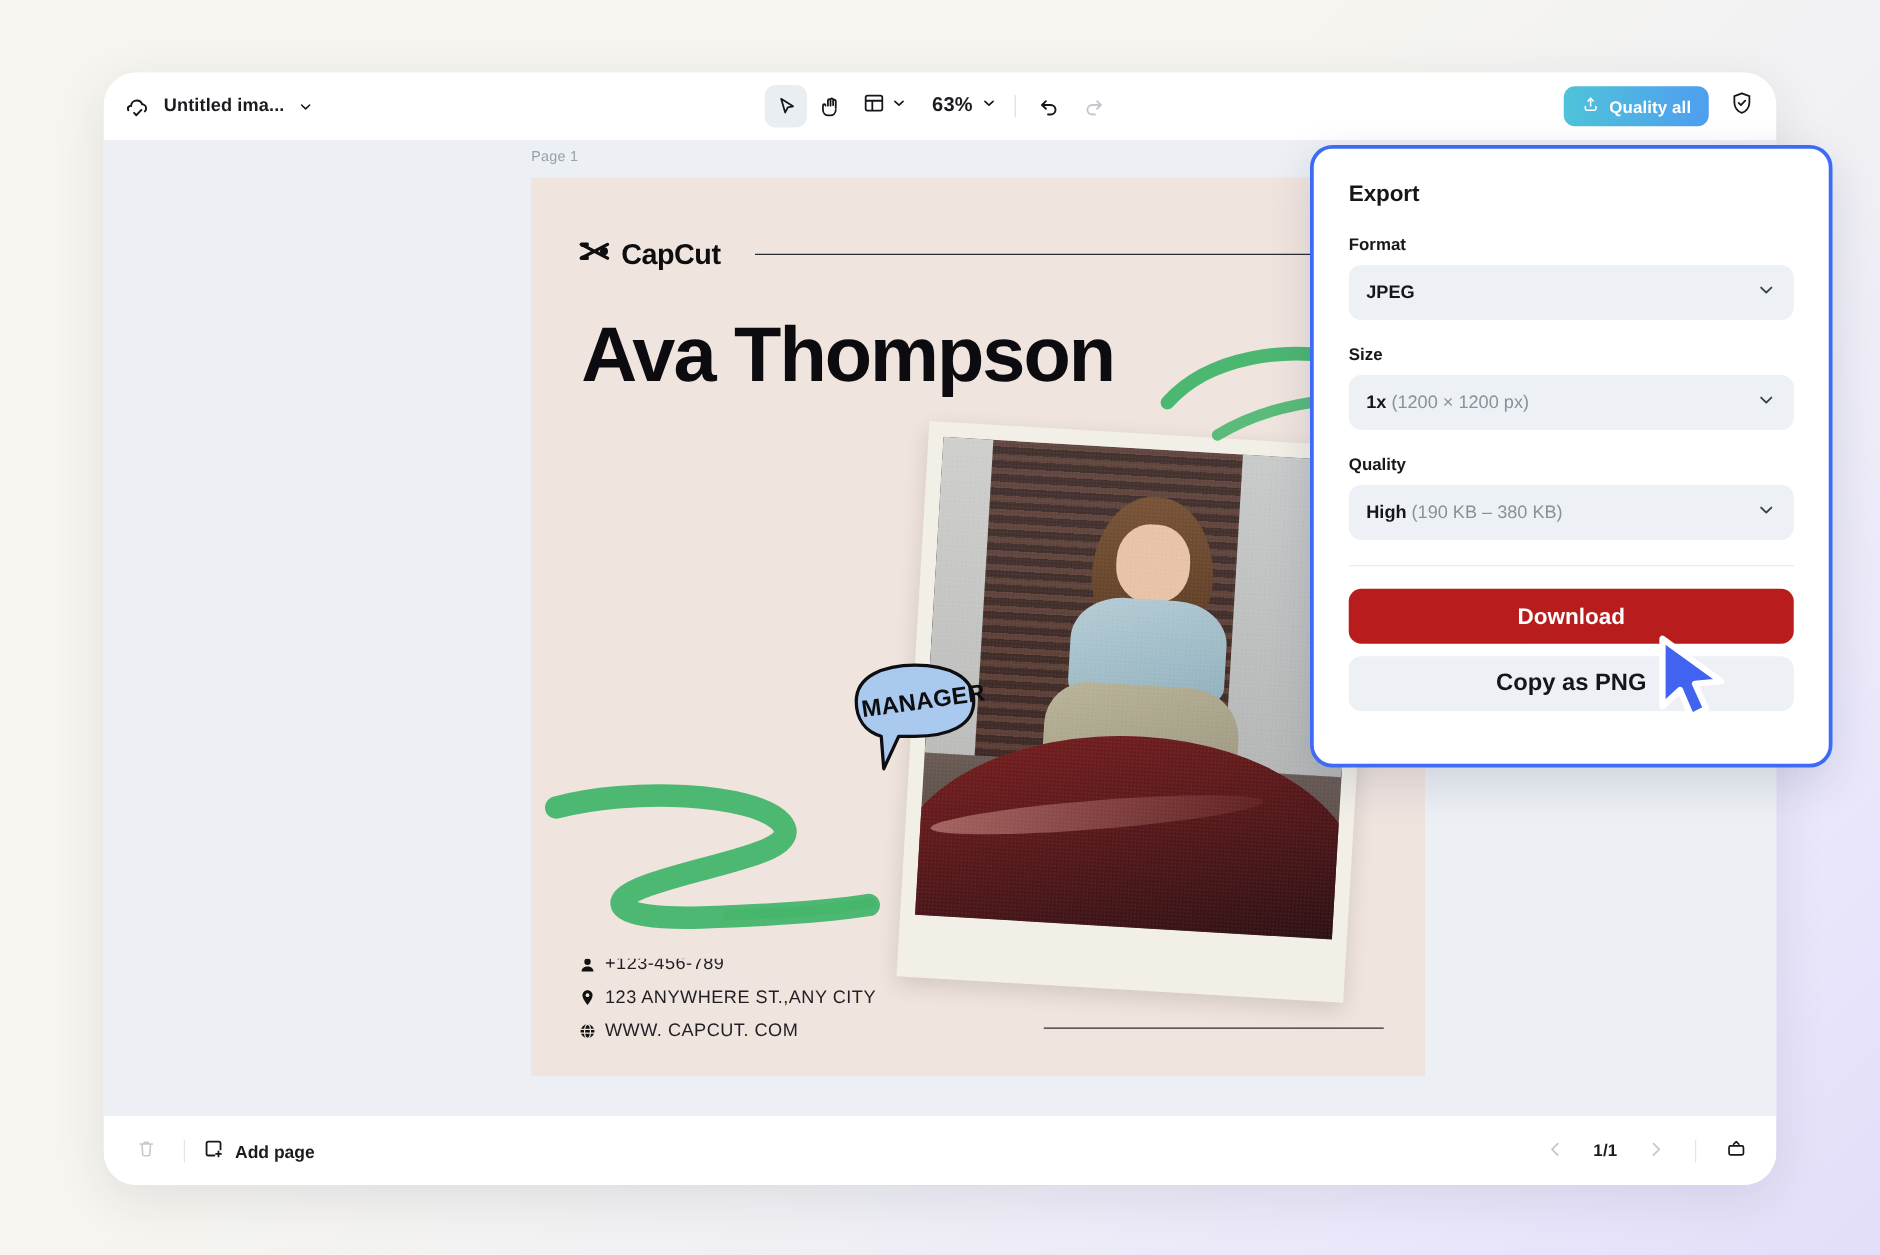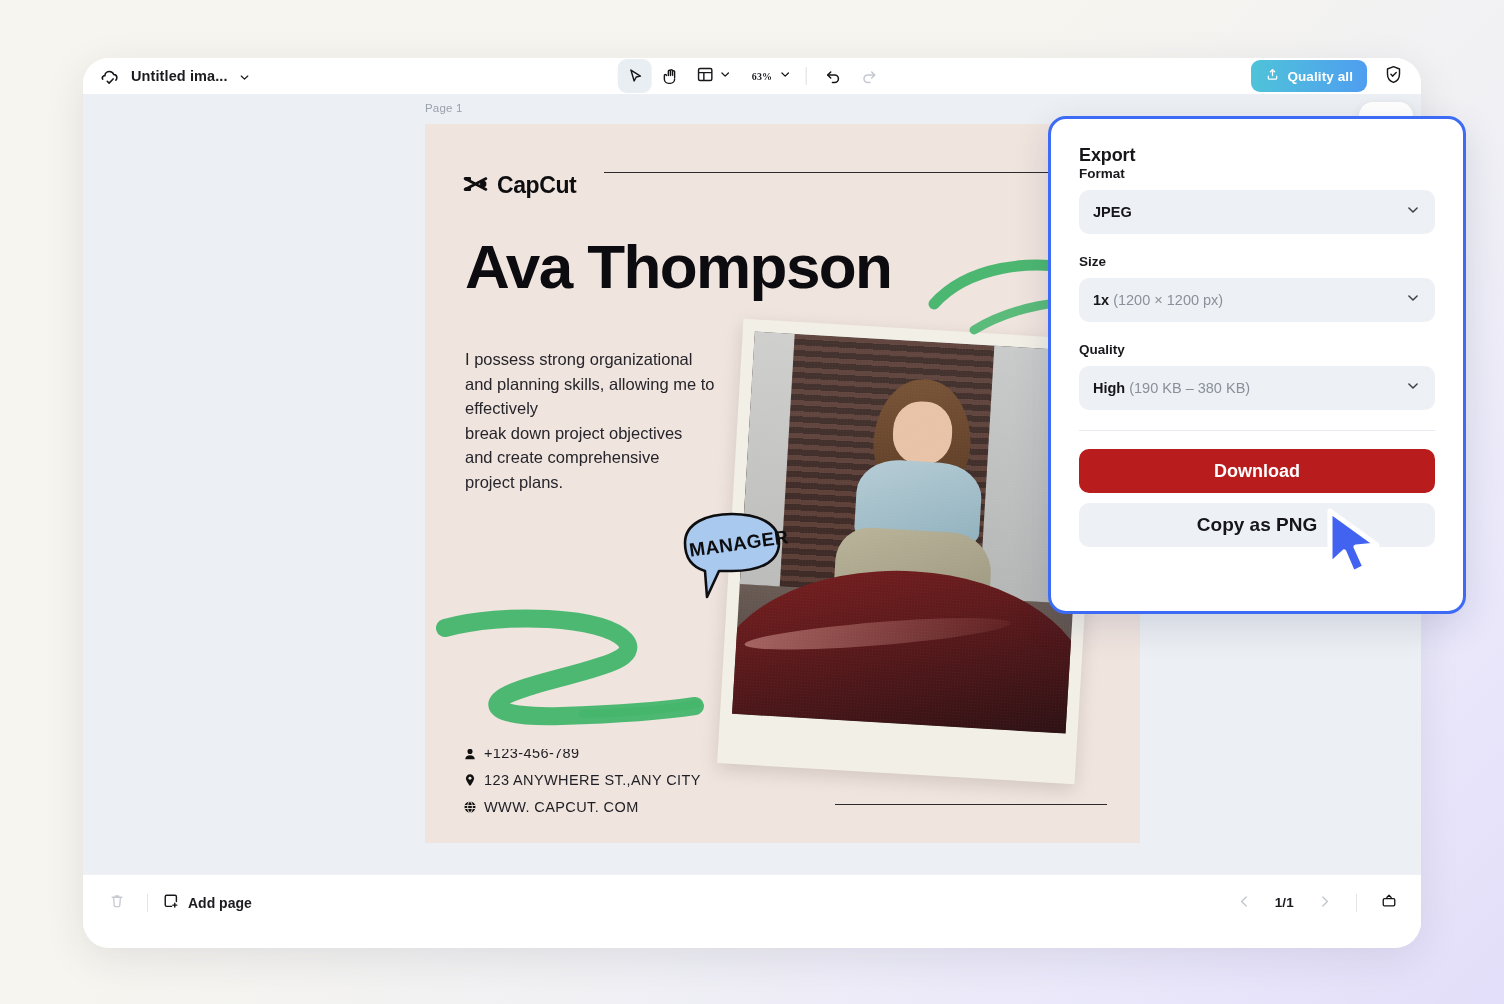--- a/index.html
+++ b/index.html
@@ -34,21 +34,21 @@
     height: 890px;
     background: #ffffff;
     border-radius: 26px;
     overflow: hidden;
     box-shadow: 0 10px 40px rgba(40,40,70,.10);
   }
 
   
   .topbar {
     position: relative;
-    height: 36px;
+    height: 54px;
     background: #ffffff;
     display: flex;
     align-items: center;
   }
 
   .tb-left {
     display: flex;
     align-items: center;
     gap: 10px;
     padding-left: 16px;
@@ -81,22 +81,22 @@
   }
   .tool-btn.active { background: #e9eef2; }
   .tool-btn svg { display: block; }
 
   .combo {
     display: flex; align-items: center; gap: 4px;
     height: 34px; padding: 0 4px 0 6px;
     border-radius: 9px; cursor: pointer;
   }
   .zoom-val {
-    font-size: 10px; font-weight: 700; color: #1b1b20;
-    padding: 0 2px 0 8px; letter-spacing: .2px; font-family: Liberation Serif, serif;
+    font-size: 16px; font-weight: 700; color: #1b1b20;
+    padding: 0 2px 0 8px; letter-spacing: .2px;
   }
   .tb-divider { width: 1px; height: 18px; background: #dcdfe4; margin: 0 8px; }
 
   .tb-right {
     position: absolute;
     right: 14px;
     display: flex; align-items: center; gap: 12px;
   }
   .dl-all {
     display: flex; align-items: center; gap: 7px;
@@ -130,21 +130,21 @@
     position: absolute;
     left: 342px; top: 30px;
     width: 715px; height: 719px;
     background: #f0e4de;
     overflow: hidden;
   }
 
   .doc-head {
     position: absolute;
     left: 38px; top: 48px;
-    display: flex; align-items: flex-start; gap: 0;
+    display: flex; align-items: center; gap: 0;
     width: 642px;
   }
   .capcut-logo { display: flex; align-items: center; gap: 8px; }
   .capcut-word {
     font-size: 23px; font-weight: 700; color: #0e0e11;
     letter-spacing: -.4px;
   }
   .head-rule {
     flex: 1; height: 1.3px; background: #2b2b2f; margin-left: 28px;
   }
@@ -376,20 +376,21 @@
     background: #ffffff;
     border: 3px solid #3d6bf5;
     border-radius: 18px;
     padding: 26px 28px 0 28px;
     z-index: 40;
     box-shadow: 0 12px 36px rgba(30,40,90,.14);
   }
   .ex-title {
     font-size: 18px; font-weight: 700; color: #15151a;
     letter-spacing: -.1px;
+    margin-bottom: 22px;
   }
   .ex-field-label {
     font-size: 13.5px; font-weight: 700; color: #18181d;
     margin-bottom: 9px;
   }
   .ex-select {
     height: 44px;
     background: #edf1f5;
     border-radius: 10px;
     display: flex; align-items: center;
@@ -559,26 +560,20 @@
 
         <span class="accent-top">
           <svg viewBox="0 0 192 96" width="192" height="96" fill="none">
             <path d="M8 62 C 40 26, 104 14, 162 30" stroke="#3fb468" stroke-width="11" stroke-linecap="round" opacity=".93"></path>
             <path d="M48 88 C 84 66, 138 54, 186 62" stroke="#3fb468" stroke-width="9" stroke-linecap="round" opacity=".85"></path>
           </svg>
         </span>
 
         <div class="doc-name">Ava Thompson</div>
 
-        <div class="doc-bio">I possess strong organizational
-and planning skills, allowing me to
-effectively
-break down project objectives
-and create comprehensive
-project plans.</div>
 
         <div class="polaroid">
           <div class="photo">
             <div class="louvers"></div>
             <div class="wall2"></div>
             <div class="wall"></div>
             <div class="person">
               <div class="p-hair"></div>
               <div class="p-face"></div>
               <div class="p-top"></div>

